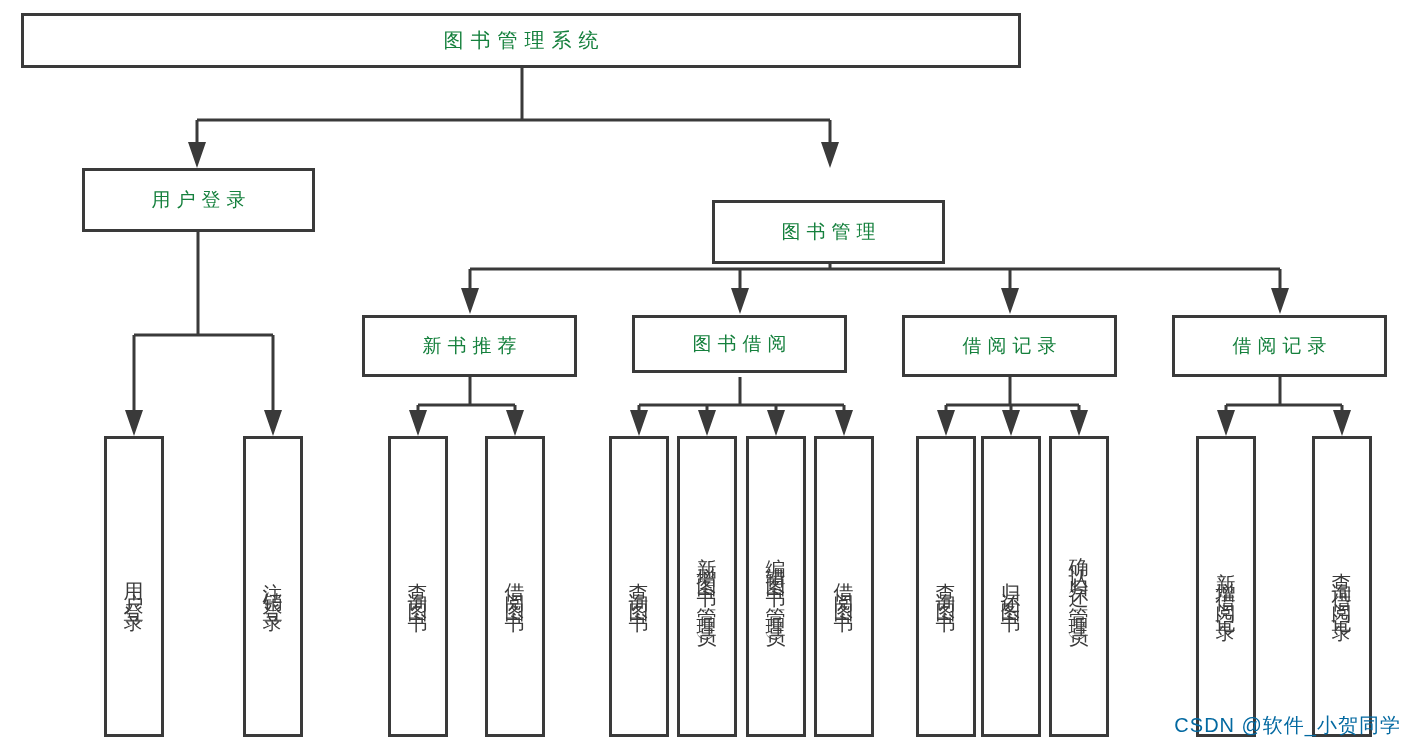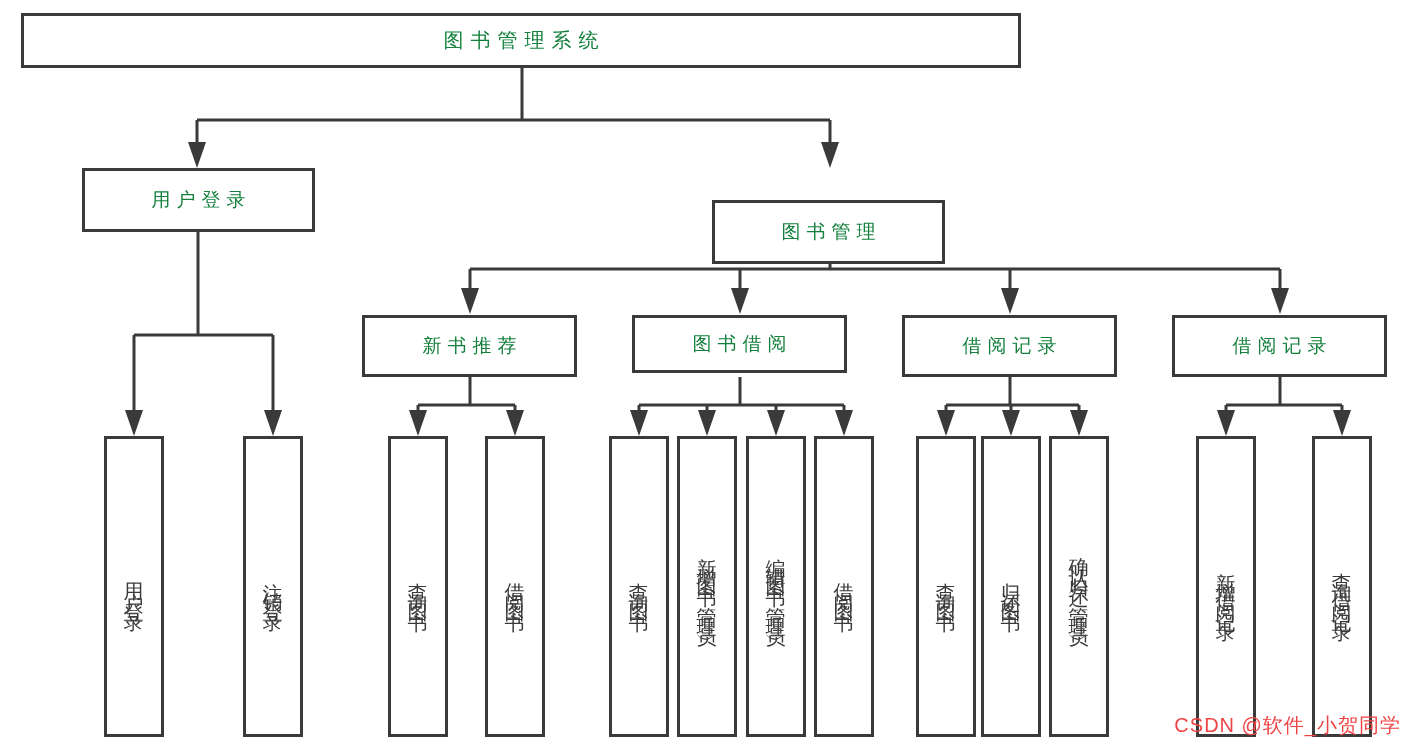--- a/index.html
+++ b/index.html
@@ -39,21 +39,21 @@
     letter-spacing:10px;
     line-height:1;
     color:#3a3a3a;
     white-space:nowrap;
   }
   #watermark{
     position:absolute;
     top:712px;
     right:4px;
     font-size:20px;
-    color:#ef4444;
+    color:#0369a1;
     letter-spacing:1px;
     z-index:10;
     white-space:nowrap;
   }
 </style>
 </head>
 <body>
 
 <div id="canvas">
 

